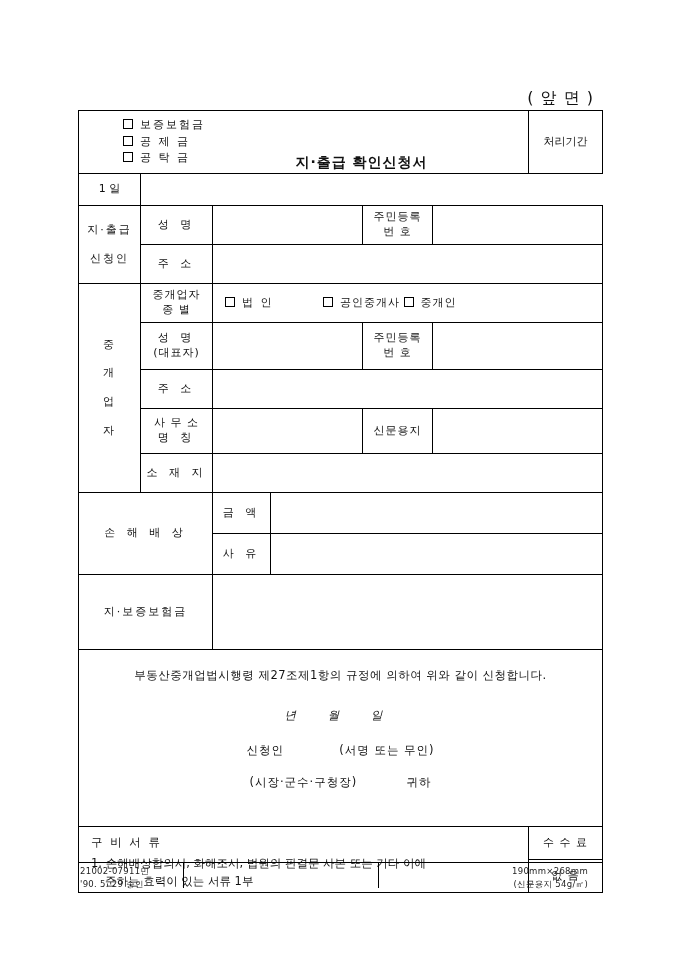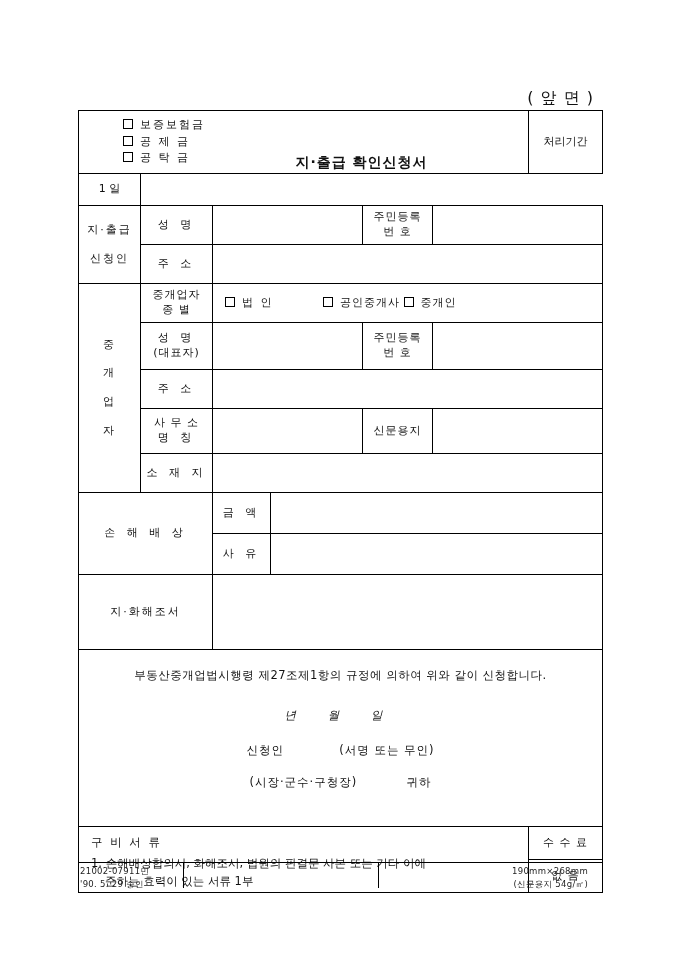--- a/index.html
+++ b/index.html
@@ -294,21 +294,21 @@
         <td colspan="2" rowspan="2" class="lbl">손 해 배 상</td>
         <td class="lbl" style="height:40px;margin-left:47px;">금    액</td>
         <td colspan="4"></td>
       </tr>
       <tr>
         <td class="lbl" style="height:40px;">사    유</td>
         <td colspan="4"></td>
       </tr>
 
       <tr>
-        <td colspan="2" class="lbl-tight" style="height:74px; letter-spacing:2px;">지·화해조서</td>
+        <td colspan="2" class="lbl-tight" style="height:74px; letter-spacing:2px;">지·보증보험금</td>
         <td colspan="5"></td>
       </tr>
 
       <tr>
         <td colspan="7" style="height:176px; vertical-align:top;">
           <div class="statement">부동산중개업법시행령 제27조제1항의 규정에 의하여 위와 같이 신청합니다.</div>
           <div class="dateline">년      월      일</div>
           <div class="signline">
             <span>신청인</span>
             <span class="gap"></span>

